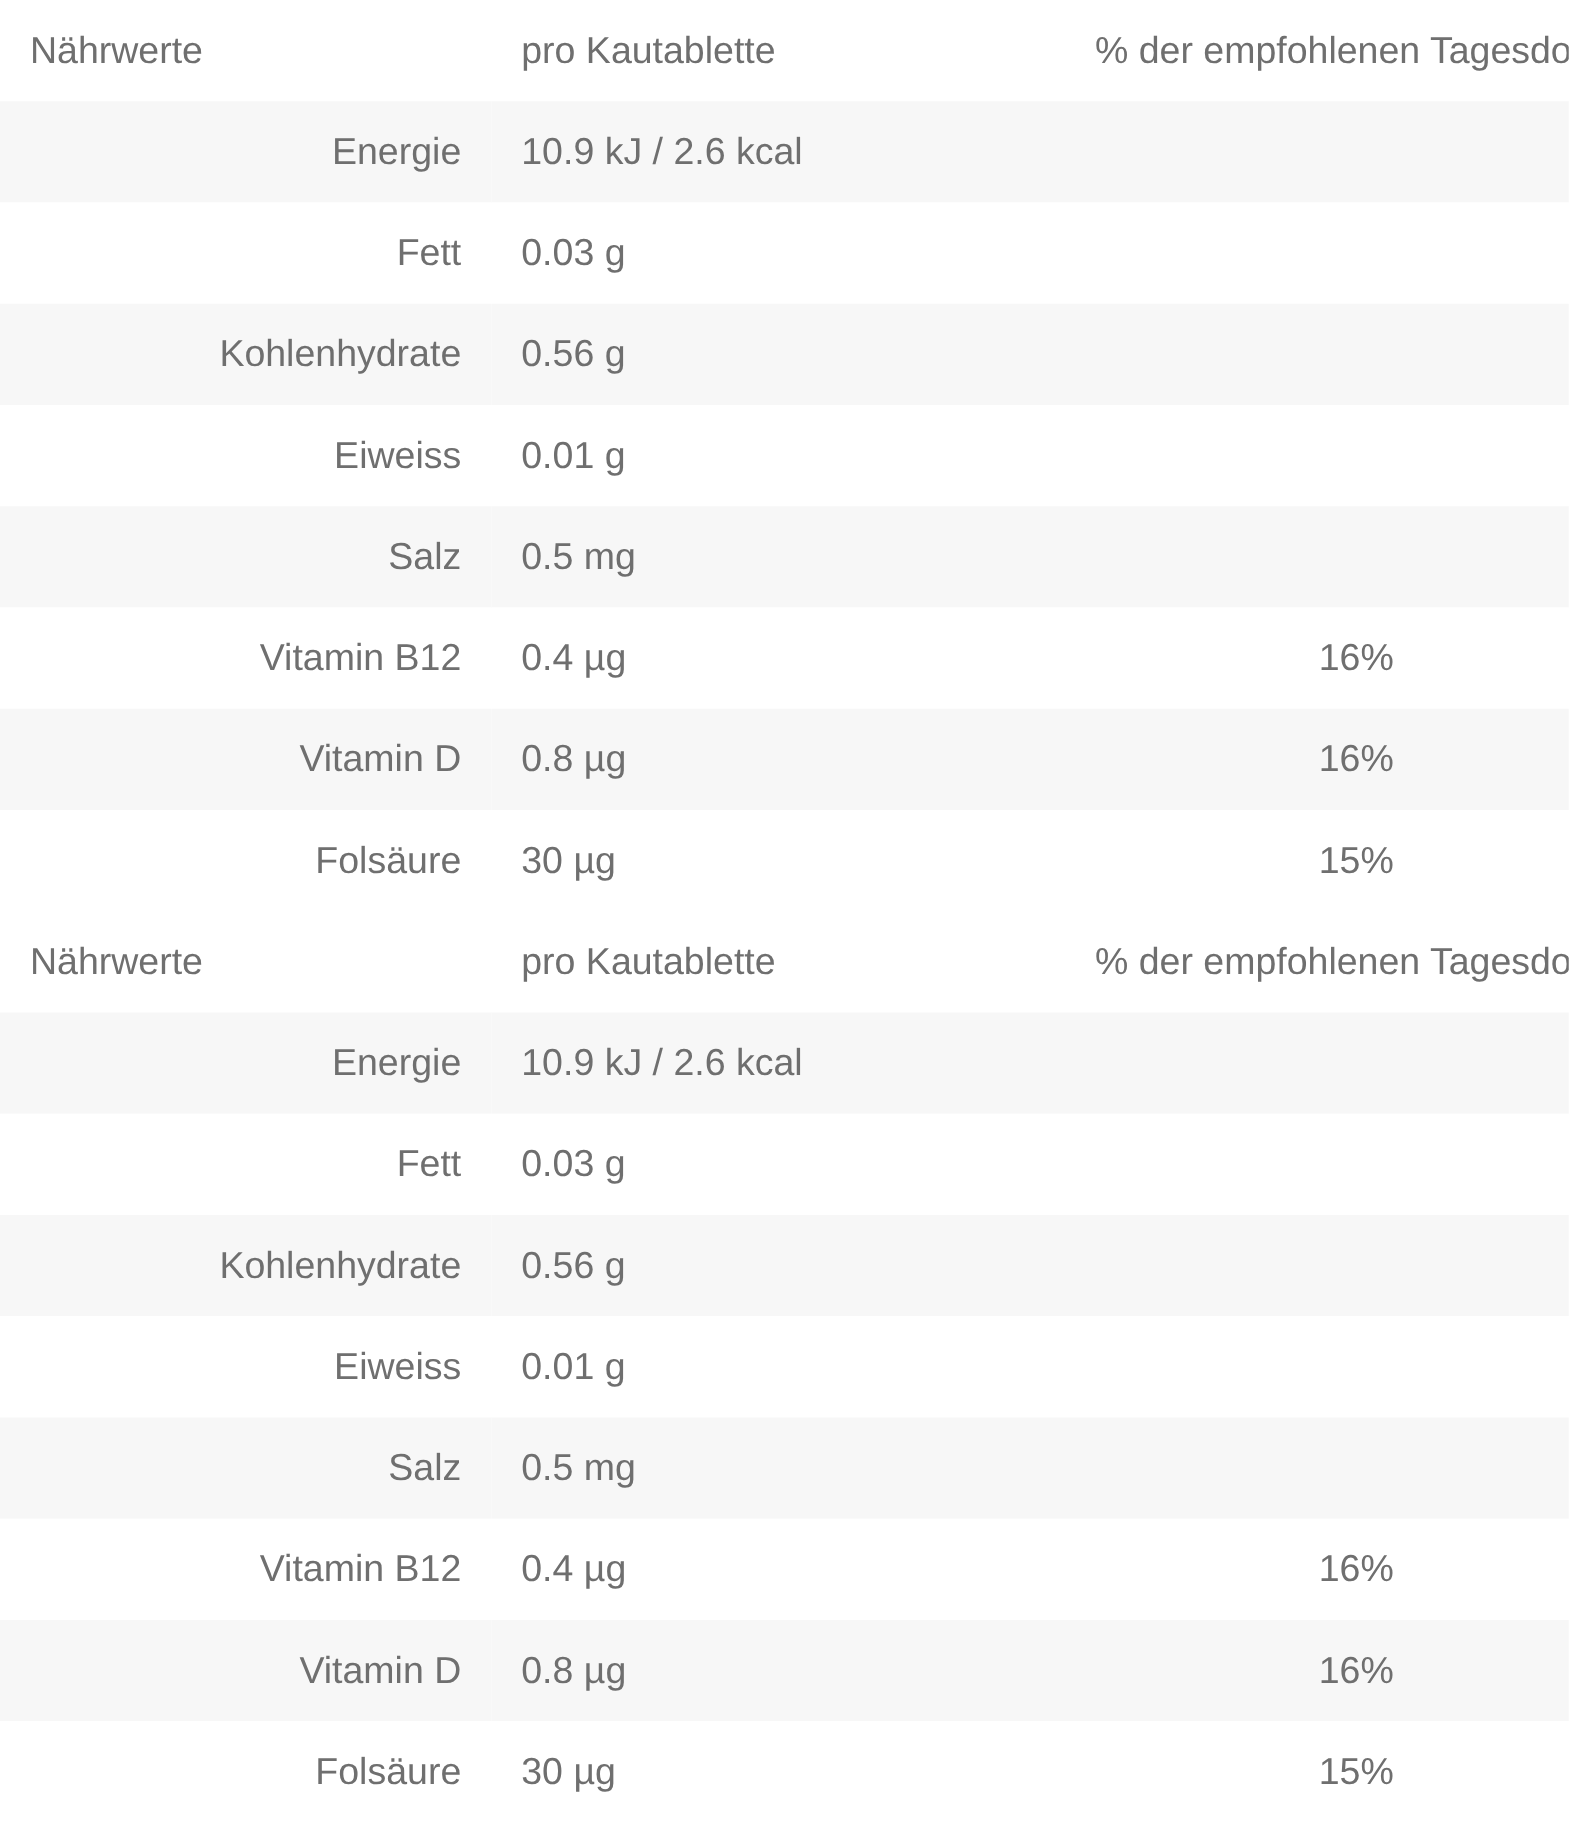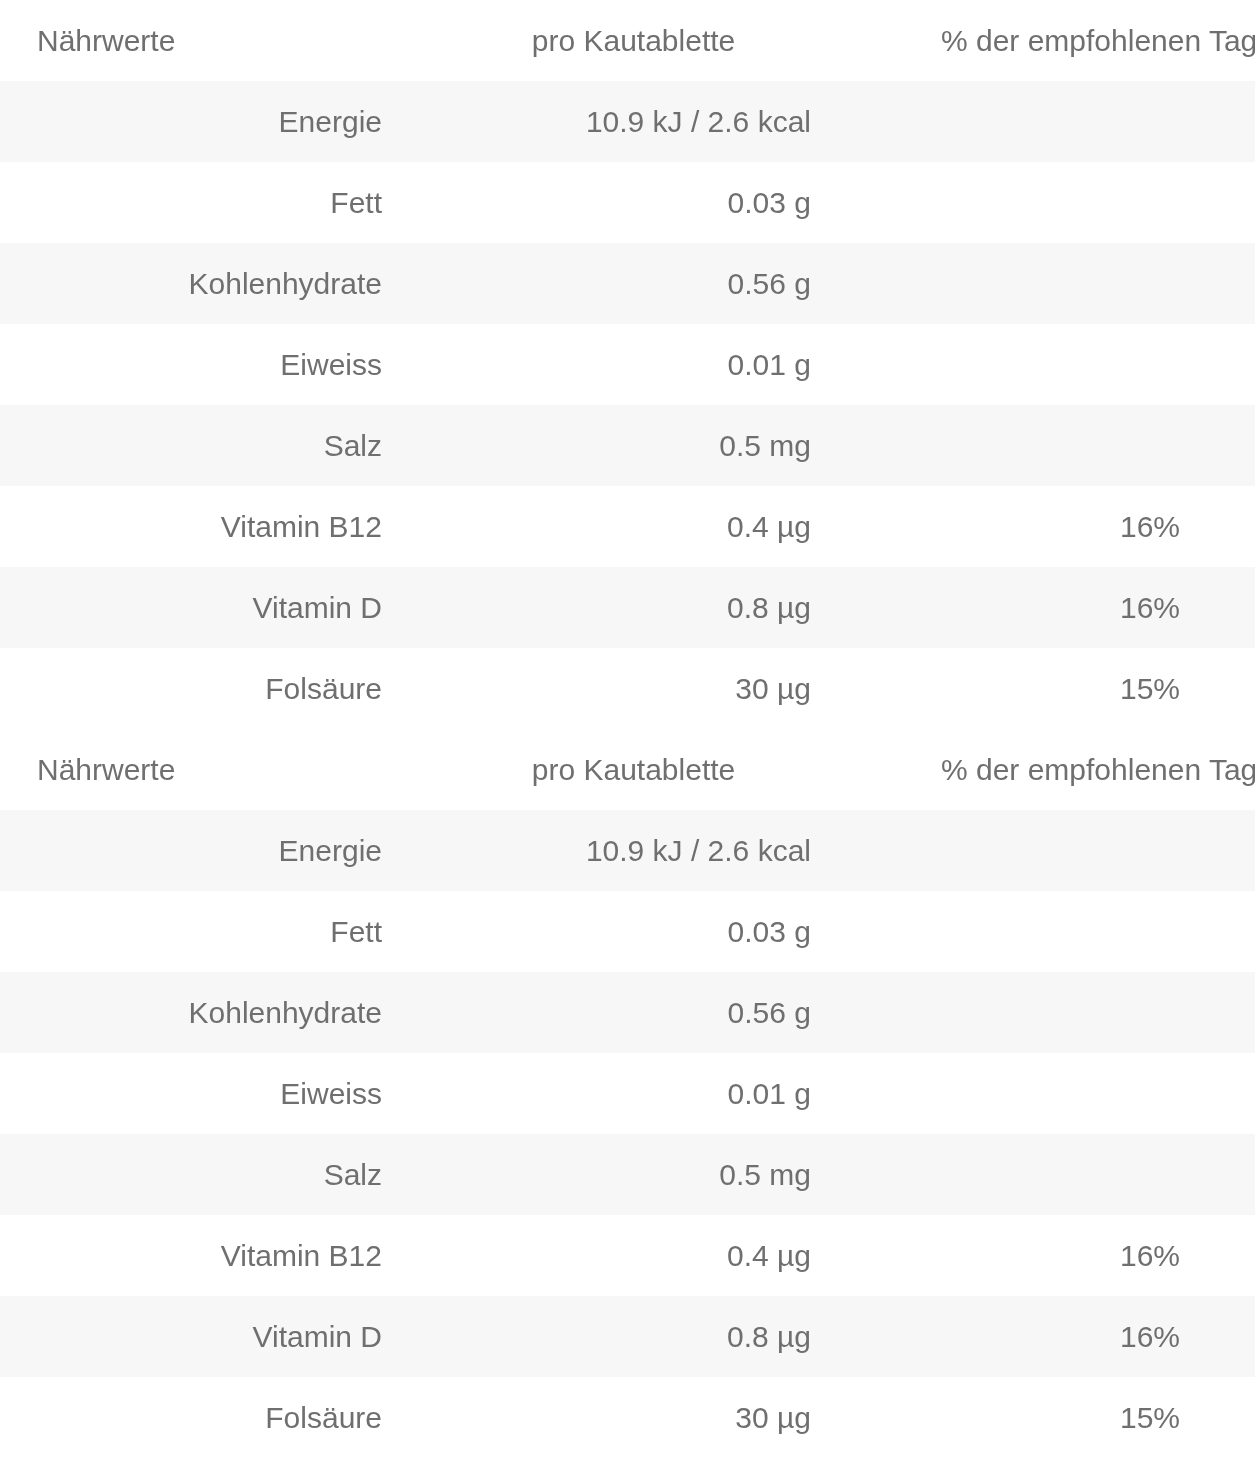--- a/index.html
+++ b/index.html
@@ -26,43 +26,43 @@
     height: 81px;
   }
   table.nutrition-table tr.striped {
     background: #f7f7f7;
   }
   table.nutrition-table tr.plain {
     background: #ffffff;
   }
   table.nutrition-table td,
   table.nutrition-table th {
-    padding: 0 37px;
+    padding: 0 24px;
     font-weight: 400;
     font-size: 30px;
     line-height: 1.2;
     color: #6f6f6f;
     vertical-align: middle;
     border: none;
   }
   th.col-name, td.col-name {
     width: 345px;
     text-align: right;
     padding-left: 24px;
   }
   th.col-amount, td.col-amount {
     width: 355px;
-    text-align: right;
+    text-align: left;
   }
   th.col-percent, td.col-percent {
     width: 530px;
     text-align: center;
   }
   th.col-name { text-align: left; }
-  th.col-amount { text-align: center; }
+  th.col-amount { text-align: left; }
   th.col-percent { text-align: center; }
   .header-row th {
     color: #6f6f6f;
     font-weight: 400;
   }
 </style>
 </head>
 <body>
 
 <div class="nutrition-wrap">

